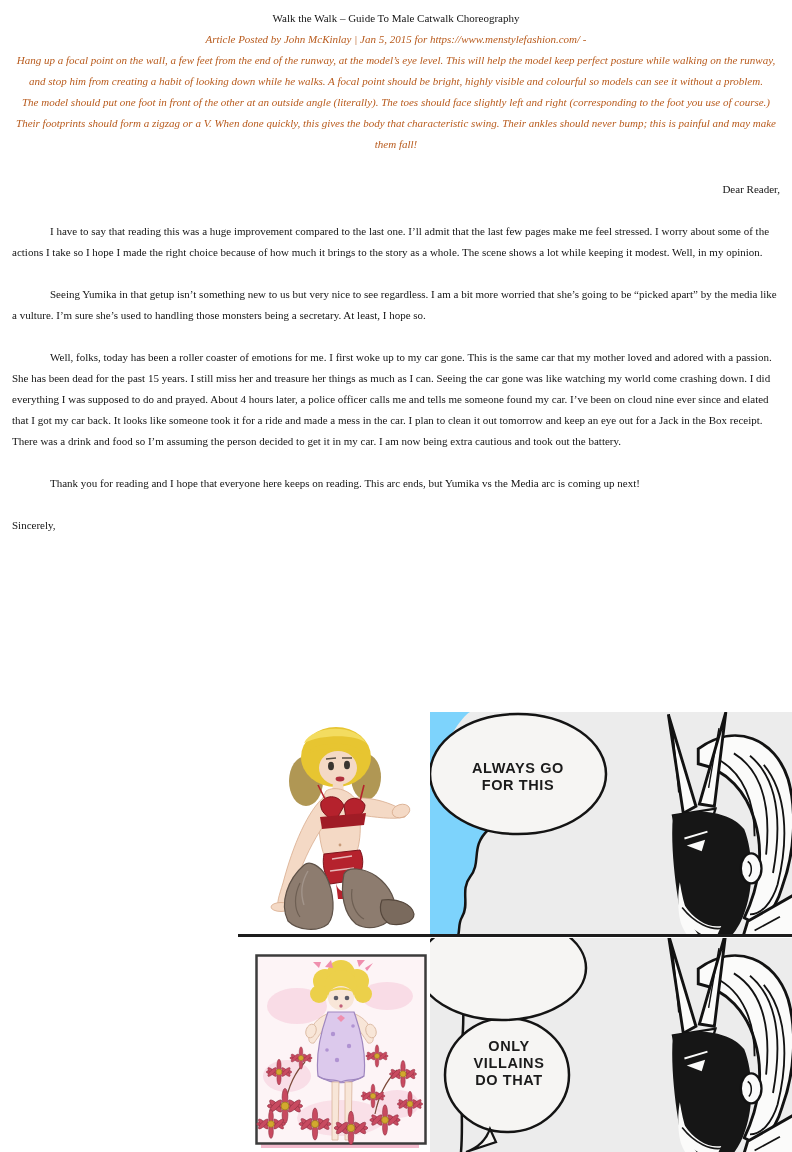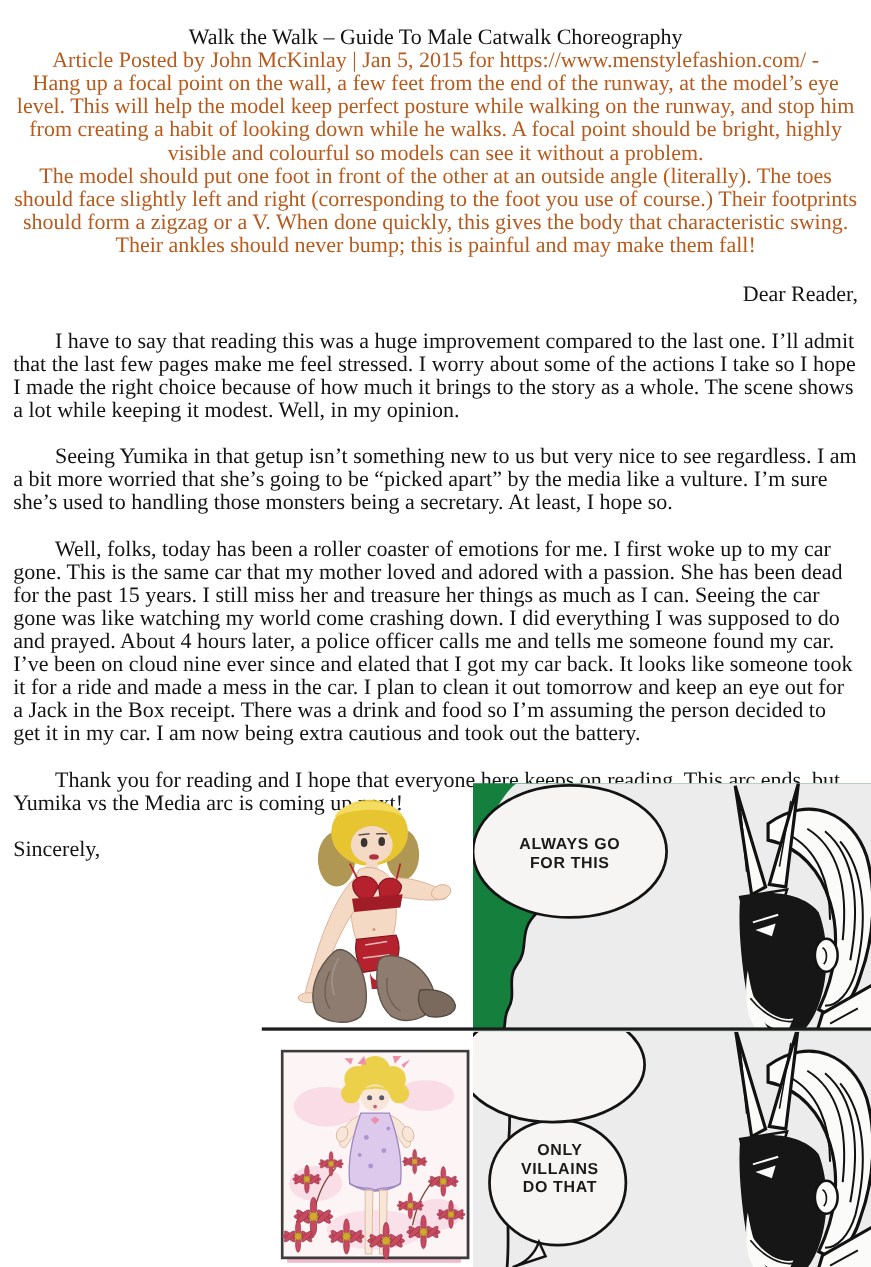--- a/index.html
+++ b/index.html
@@ -1,30 +1,30 @@
 <!DOCTYPE html>
 <html><head>
 <meta charset="utf-8">
 <style>
   html,body{margin:0;padding:0;background:#fff;}
   .page{
     position:relative;width:792px;height:1152px;background:#ffffff;
     font-family:"Liberation Serif", serif;color:#141414;overflow:hidden;
   }
-  .article{position:absolute;left:12px;top:24px;width:768px;font-size:20px;line-height:21px;}
+  .article{position:absolute;left:12px;top:8px;width:768px;font-size:11px;line-height:21px;}
   .article div,.article p{margin:0;}
   .center{text-align:center;}
-  .accent{color:#b85a1c;}
+  .accent{color:#b85a1c;font-style:italic;}
   .salutation{margin-top:24px !important;text-align:right;}
   .para{margin-top:21px !important;text-indent:38px;}
   .closing{margin-top:21px !important;}
   .signature{margin-top:21px !important;}
 
   .illus{position:absolute;}
-  .panel{position:absolute;width:362px;overflow:hidden;background:#15803d;}
+  .panel{position:absolute;width:362px;overflow:hidden;background:#7dd3fc;}
   .panel svg{display:block;}
   .bubble-text{
     position:absolute;font-family:"Liberation Sans", sans-serif;font-weight:bold;
     font-size:14.5px;line-height:17px;letter-spacing:0.6px;color:#1b1b1b;
     text-align:center;white-space:pre-line;
   }
   .divider{position:absolute;left:238px;top:934px;width:554px;height:3px;background:#1c1c1c;}
 </style>
 </head>
 <body>

